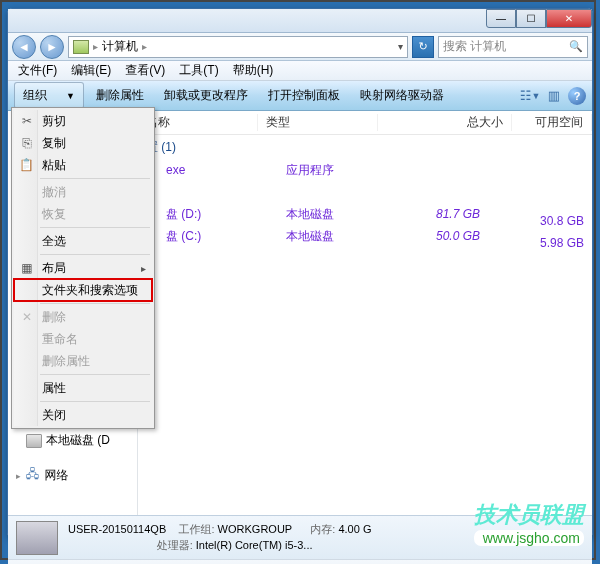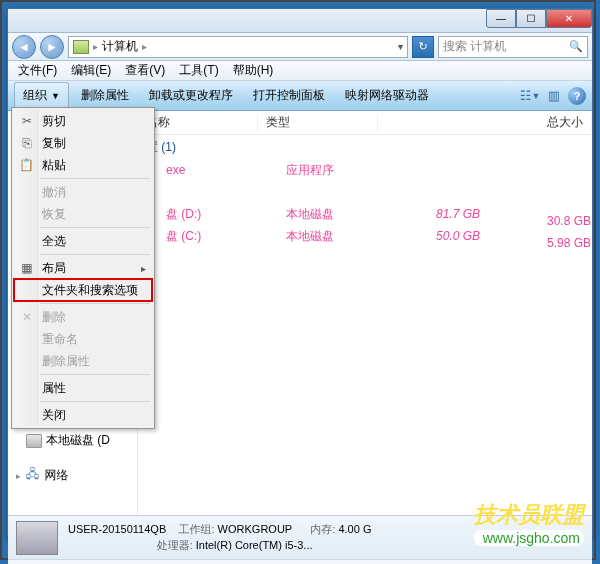--- a/index.html
+++ b/index.html
@@ -18,21 +18,21 @@
 .addr-icon { width: 16px; height: 14px; background: linear-gradient(#d4e8a8,#a0c860); border: 1px solid #789050; }
 .addr-sep { color: #888; font-size: 10px; }
 .addr-drop { margin-left: auto; color: #555; font-size: 10px; }
 .addr-refresh { width: 22px; height: 22px; background: linear-gradient(#4a90d0,#2a70b0); border: 1px solid #2060a0; display: flex; align-items: center; justify-content: center; color: #fff; font-size: 11px; }
 .searchbox { width: 150px; height: 22px; background: #fff; border: 1px solid #9ab; display: flex; align-items: center; padding: 0 4px; font-size: 12px; color: #888; gap: 4px; }
 .search-icon { font-size: 11px; color: #666; margin-left: auto; }
 .menubar { height: 20px; background: linear-gradient(#f8faff,#e8f0f8); border-bottom: 1px solid #c8d4e0; display: flex; align-items: center; padding: 0 4px; font-size: 12px; gap: 2px; }
 .menu-item { padding: 16px 6px; cursor: default; }
 .toolbar { height: 30px; background: linear-gradient(#e0f0ff,#b8dcf4,#a0d0ec); border-bottom: 1px solid #7aa8c8; display: flex; align-items: center; padding: 0 6px; font-size: 12px; gap: 4px; }
 .tb-btn { padding: 4px 8px; cursor: default; }
-.tb-organize { background: rgba(255,255,255,0.3); border: 1px solid rgba(90,120,150,0.5); border-radius: 3px; display: flex; align-items: center; gap: 4px; }
+.tb-organize { background: rgba(255,255,255,0.3); border: 1px solid rgba(90,120,150,0.5); border-radius: 3px; display: flex; align-items: center; gap: 19px; }
 .tb-arrow { font-size: 9px; }
 .tb-spacer { flex: 1; }
 .tb-icon { width: 20px; height: 20px; display: flex; align-items: center; justify-content: center; font-size: 13px; color: #3a6ea5; }
 .tb-help { width: 18px; height: 18px; border-radius: 50%; background: radial-gradient(circle at 30% 30%, #9cf, #36a); color: #fff; font-size: 11px; font-weight: bold; display: flex; align-items: center; justify-content: center; }
 .content { display: flex; height: 404px; }
 .sidebar { width: 130px; background: #fff; border-right: 1px solid #e0e4e8; padding-top: 275px; font-size: 12px; }
 .side-group { padding: 2px 0; }
 .side-item { display: flex; align-items: center; gap: 4px; padding: 2px 6px 2px 18px; cursor: default; }
 .side-item.root { padding-left: 8px; font-weight: normal; }
 .side-icon { width: 16px; height: 14px; display: flex; align-items: center; justify-content: center; font-size: 12px; }
@@ -41,44 +41,44 @@
 .icon-network { color: #4a7ab0; }
 .main { flex: 1; background: #fff; overflow: hidden; }
 .columns { display: flex; height: 24px; border-bottom: 1px solid #e8e8e8; font-size: 12px; color: #333; align-items: center; background: #fff; }
 .col { padding: 0 8px; border-right: 1px solid #f0f0f0; }
 .col-name { width: 120px; }
 .col-type { width: 120px; }
 .col-spacer { flex: 1; }
 .col-total { width: 100px; text-align: right; }
 .col-free { width: 80px; text-align: right; }
 .rows { font-size: 12px; }
-.row { display: flex; height: 22px; align-items: center; color: #ec4899; }
+.row { display: flex; height: 22px; align-items: center; color: #6d28d9; }
 .row.grouped { padding-left: 20px; }
 .r-name { width: 120px; padding-left: 8px; }
 .r-type { width: 120px; padding-left: 8px; }
 .r-spacer { flex: 1; }
 .r-total { width: 100px; text-align: center; padding-right: 8px; font-style: italic; }
-.r-free { width: 80px; text-align: right; padding-right: 1px; margin-top: 13px; }
+.r-free { width: 80px; text-align: right; padding-right: 8px; margin-top: 13px; }
 .row-header { color: #1a4a8a; padding-left: 8px; height: 24px; display: flex; align-items: center; }
 .details { height: 44px; background: linear-gradient(#f0f6fc,#e0ecf6); border-top: 1px solid #c0d0e0; display: flex; align-items: center; padding: 4px 8px; gap: 10px; font-size: 11px; }
 .details-icon { width: 42px; height: 34px; background: linear-gradient(#d8d8e0,#a0a0b0); border: 1px solid #888; }
 .details-text { line-height: 1.4; }
 .details-label { color: #666; }
 .statusbar { height: 20px; background: linear-gradient(#f4f8fc,#e8f0f6); border-top: 1px solid #d0dae4; font-size: 11px; padding: 2px 8px; display: flex; align-items: center; }
 .dropdown-menu { position: absolute; top: 105px; left: 9px; width: 144px; background: #f0f0f0; border: 1px solid #979797; box-shadow: 2px 2px 4px rgba(0,0,0,0.25); font-size: 12px; padding: 2px; z-index: 100; }
 .dm-item { display: flex; align-items: center; height: 22px; padding: 0 6px 0 28px; position: relative; cursor: default; }
 .dm-item.disabled { color: #a0a0a0; }
 .dm-item.highlighted { outline: 2px solid #d00; outline-offset: -1px; }
 .dm-icon { position: absolute; left: 4px; width: 18px; text-align: center; font-size: 12px; color: #555; }
 .dm-item.disabled .dm-icon { color: #bbb; }
 .dm-sep { height: 1px; background: #d4d4d4; margin: 2px 2px 2px 26px; }
 .dm-arrow { margin-left: auto; font-size: 10px; color: #555; }
 .icon-strip { position: absolute; left: 2px; top: 2px; bottom: 2px; width: 24px; background: linear-gradient(to right,#f4f4f4,#ececec); border-right: 1px solid #e0e0e0; }
 .watermark { position: absolute; right: 10px; bottom: 12px; text-align: right; pointer-events: none; }
-.wm1 { font-size: 22px; font-weight: bold; color: #fde047; font-style: italic; }
+.wm1 { font-size: 22px; font-weight: bold; color: #5eead4; font-style: italic; }
 .wm2 { font-size: 14px; color: #2aa030; background: #fff; padding: 0 4px; border-radius: 7px; }
 </style>
 </head>
 <body>
 
 <div class="outer-border">
 <div class="window">
 
   <div class="titlebar">
     <div class="win-controls">
@@ -153,20 +153,21 @@
         </div>
       </div>
     </div>
 
     <div class="main">
       <div class="columns">
         <div class="col col-name">名称</div>
         <div class="col col-type">类型</div>
         <div class="col col-spacer"></div>
         <div class="col col-total">总大小</div>
+        <div class="col col-free">可用空间</div>
       </div>
       <div class="rows">
         <div class="row-header">
           <span>置 (1)</span>
         </div>
         <div class="row grouped">
           <div class="r-name">exe</div>
           <div class="r-type">应用程序</div>
         </div>
         <div style="height:22px"></div>

